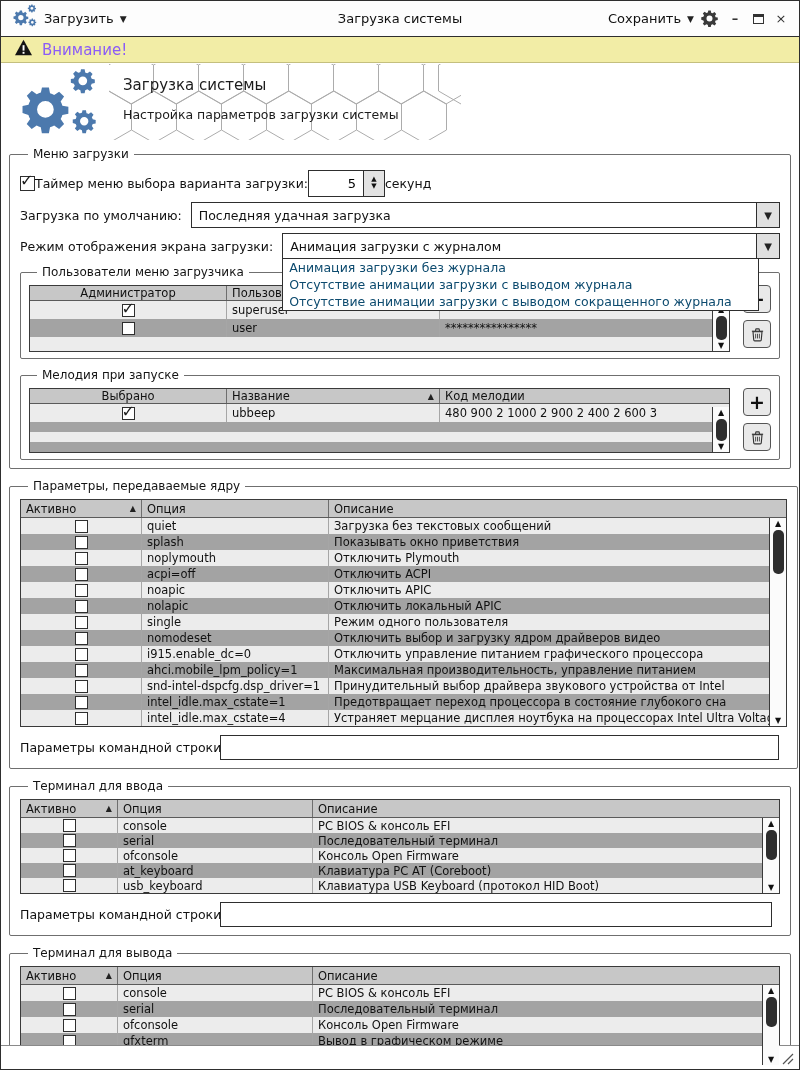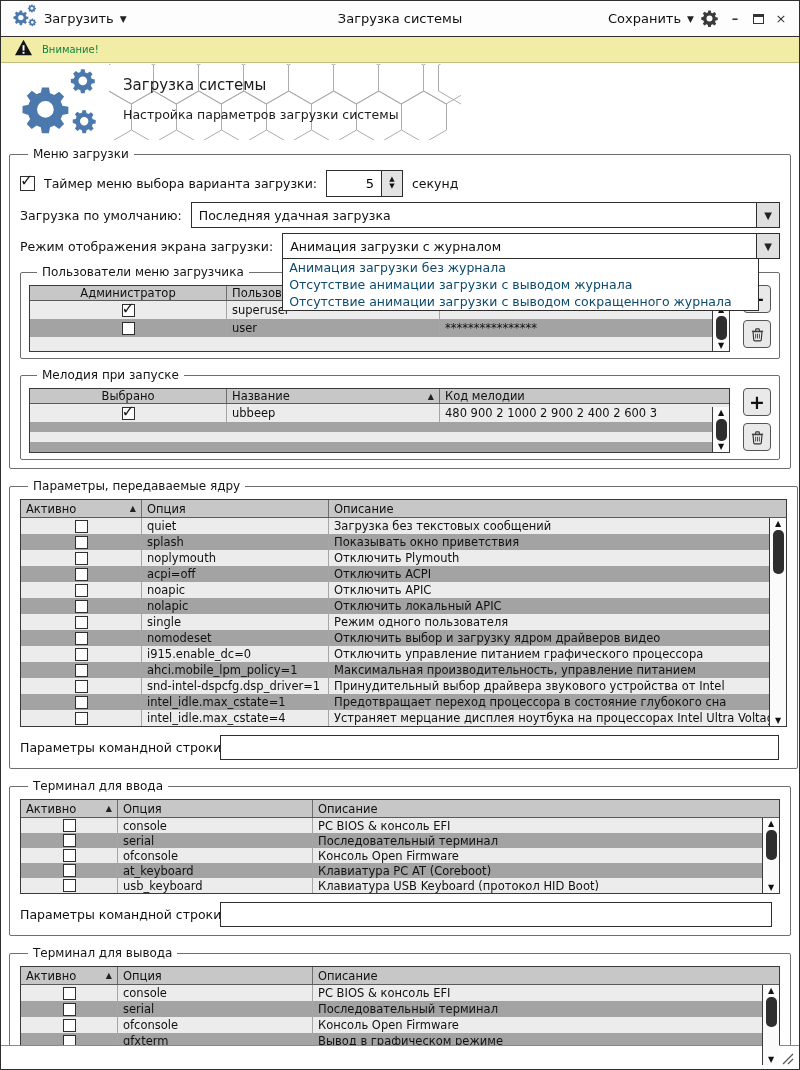--- a/index.html
+++ b/index.html
@@ -20,40 +20,40 @@
   .winbtns { display:flex; align-items:center; gap:7px; margin-left:8px; }
   .wb { width:16px; height:16px; display:flex; align-items:center; justify-content:center;
         font-size:13px; color:#333; cursor:pointer; }
   .wb-min { font-weight:bold; }
   .wb-max span { display:block; width:11px; height:10px; border:1px solid #333; border-top:3px solid #333; }
   .gearbtn { display:flex; align-items:center; cursor:pointer; }
 
   
   .warnbar { height:26px; background:#f2eda6; border-bottom:1px solid #c4bf7e;
              display:flex; align-items:center; gap:9px; padding:0 13px; }
-  .warnbar .wtext { font-size:10px; color:#15803d;text-align:right; }
+  .warnbar .wtext { font-size:15px; color:#8b5cf6;text-align:right; }
 
   
   .apphead { position:relative; height:78px; background:#fff; overflow:hidden; }
   .hexbg { position:absolute; left:108px; top:1px; }
   .bigicon { position:absolute; left:16px; top:4px; }
   .ah-title { position:absolute; left:122px; top:13px; font-size:15px; color:#1c1c1c; }
   .ah-sub   { position:absolute; left:122px; top:44px; font-size:12.5px; color:#1c1c1c; }
 
   
   fieldset { border:1px solid #6f6f6f; border-radius:2px; margin:0 8px 10px 8px;
              padding:2px 10px 8px 10px; position:relative; background:#fff; }
   fieldset.first { margin-top:6px; }
   legend { font-size:12px; color:#141414; margin-left:8px; padding:0 5px; }
   fieldset.inner { margin:6px 0 0 0; padding:2px 8px 6px 8px; }
   fieldset.inner.melody { margin-top:9px; }
 
   
   .row { display:flex; align-items:center; }
-  .row-timer { margin-top:6px; height:28px; gap:9px; }
+  .row-timer { margin-top:6px; height:28px; }
   .lbl { font-size:12.5px; color:#111; white-space:nowrap; }
   .cb { width:13px; height:13px; border:1px solid #2e2e2e; background:#fff; position:relative; flex:0 0 auto; cursor:pointer; }
   .cb-lg { width:15px; height:15px; }
   .cb.checked::after { content:"✓"; position:absolute; left:-1px; top:-6px; font-size:16px; font-weight:bold; color:#1a1a1a; }
   .spin { display:flex; align-items:stretch; height:27px; }
   .spinval { width:56px; border:1px solid #2e2e2e; text-align:right; padding-right:7px;
              font-size:13px; font-family:inherit; background:#fff; }
   .spinbtn { width:21px; background:#e3e3e3; border:1px solid #2e2e2e; border-left:none;
              display:flex; flex-direction:column; align-items:center; justify-content:center; cursor:pointer; }
   .spinbtn span { font-size:7px; line-height:7px; color:#111; }

